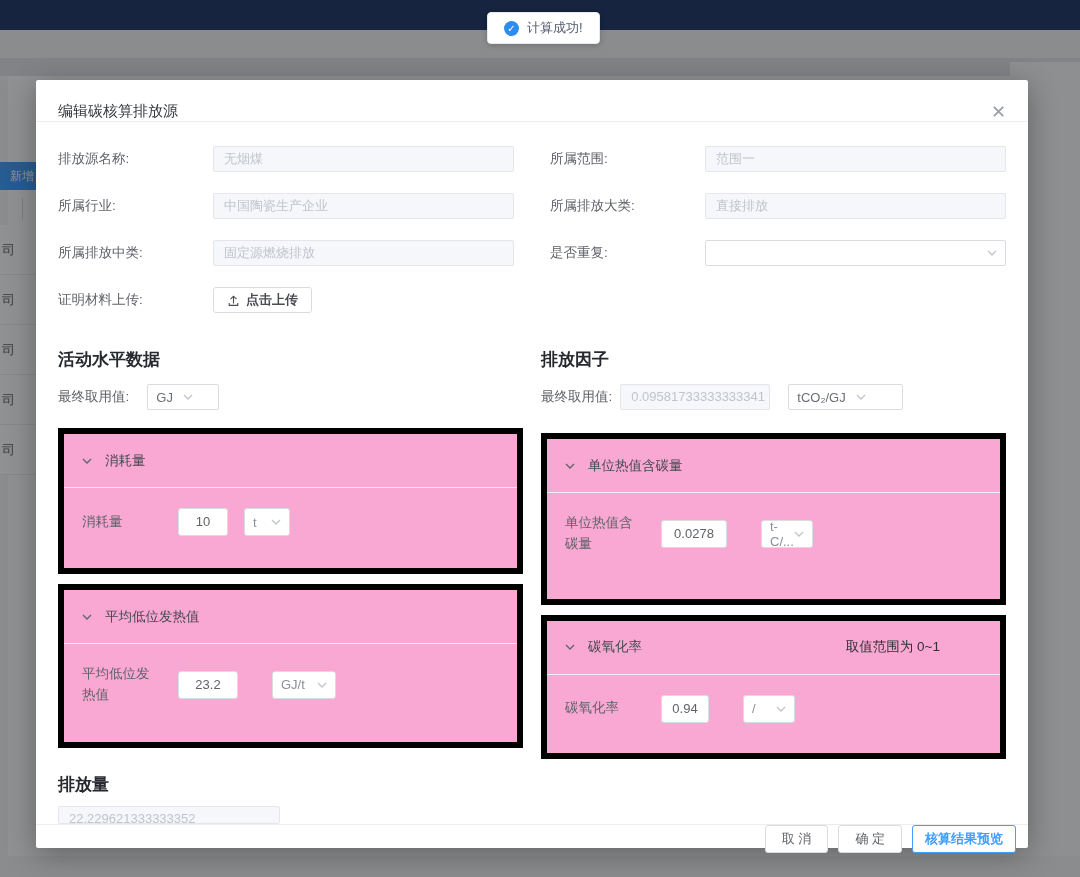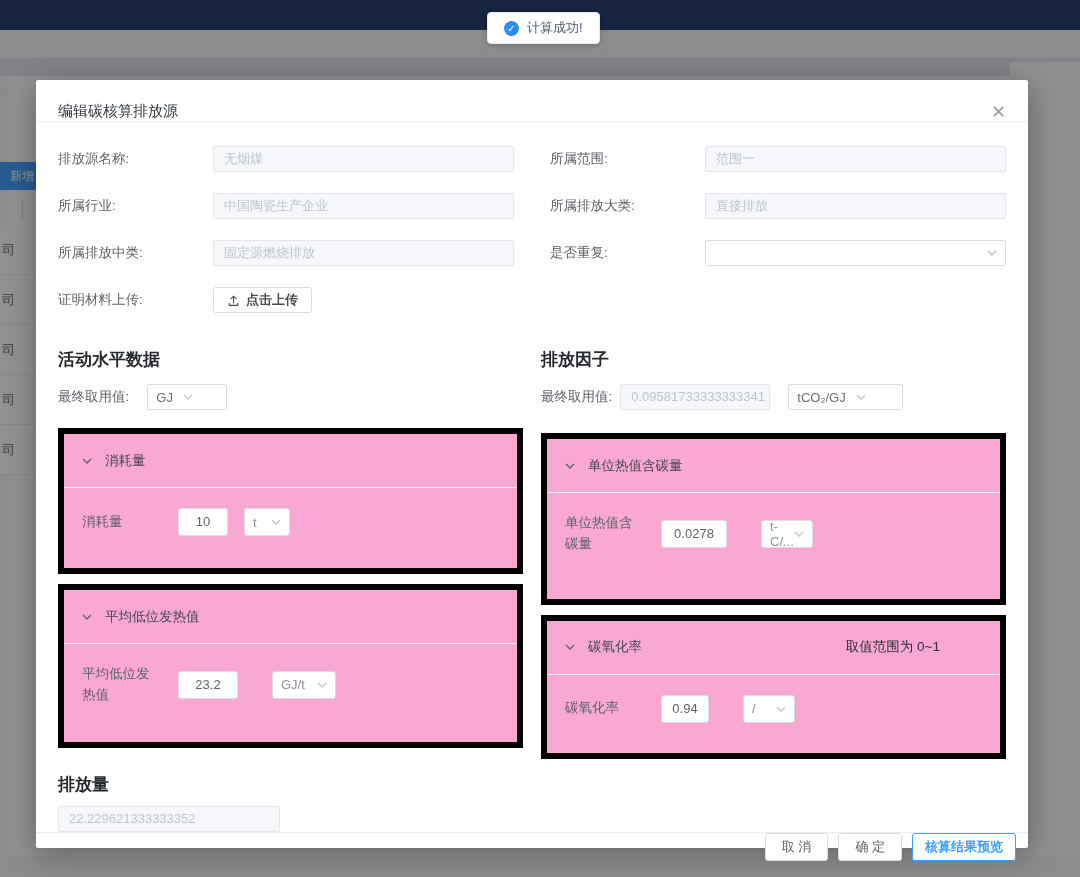--- a/index.html
+++ b/index.html
@@ -54,40 +54,40 @@
   .sections-grid { display:grid; grid-template-columns:1fr 1fr; column-gap:18px; margin-top:14px; }
   .section-title { font-size:17px; font-weight:bold; color:#26292e; margin-bottom:13px; }
   .final-row { display:flex; align-items:center; }
   .final-label { font-size:13.5px; color:#5f6368; flex:0 0 auto; }
   .final-input { width:150px; height:26px; margin-left:8px; border:1px solid #e3e6eb; border-radius:2px;
                  background:#f5f7fa; color:#c0c4cc; font-size:13px; line-height:24px; padding:0 10px;
                  overflow:hidden; white-space:nowrap; }
   .unit-select { height:26px; margin-left:18px; border:1px solid #d9dce0; border-radius:2px; background:#fff;
                  display:flex; align-items:center; padding:0 8px; font-size:13px; color:#6a6e76; }
   .unit-select .chev { margin-left:10px; }
-  .w82 { width:80px; } .w96 { width:115px; }
+  .w82 { width:72px; } .w96 { width:115px; }
 
   
   .panel { border:6px solid #000000; background:#f9a8d4; }
   .panel-header { height:54px; display:flex; align-items:center; gap:13px; padding:0 18px;
                   border-bottom:1px solid #ebeef5; cursor:pointer; }
   .panel-title { font-size:13.5px; color:#45494f; }
   .panel-hint { margin-left:auto; padding-right:42px; font-size:13.5px; color:#303133; }
   .panel-body { padding:20px 18px; display:flex; align-items:center; gap:16px; }
   .row-label { width:80px; flex:0 0 auto; font-size:13.5px; color:#5f6368; line-height:1.55; }
   .mini-input { height:28px; border:1px solid #d9dce0; border-radius:3px; background:#fff; color:#5f6368;
                 font-size:13px; text-align:center; line-height:26px; }
   .mini-select { height:28px; border:1px solid #d9dce0; border-radius:3px; background:#fff; display:flex;
                  align-items:center; padding:0 8px; font-size:13px; color:#8a8f99; }
   .mini-select .chev { margin-left:auto; }
   .mt18 { margin-top:18px; } .mt10 { margin-top:10px; } .mt23 { margin-top:23px; }
 
   
   .emission-title { font-size:17px; font-weight:bold; color:#26292e; margin:14px 0 10px; }
-  .emission-input { width:222px; height:26px; border:1px solid #e3e6eb; border-radius:2px; background:#f5f7fa;
+  .emission-input { width:222px; height:18px; border:1px solid #e3e6eb; border-radius:2px; background:#f5f7fa;
                     color:#c0c4cc; font-size:13px; line-height:24px; padding:0 10px; }
 
   
   .modal-footer { flex:0 0 38px; border-top:1px solid #ececec; display:flex; align-items:flex-start;
                   justify-content:flex-end; gap:10px; padding:0 12px 4px; }
   .btn { height:28px; padding:0 16px; border:1px solid #d9dce0; border-radius:3px; background:#fff;
          font-size:13px; color:#5f6368; cursor:pointer; }
   .btn-preview { border-color:#409eff; color:#409eff; padding:0 12px; font-weight:bold; }
 
   .chev { width:10px; height:10px; flex:0 0 auto; }

